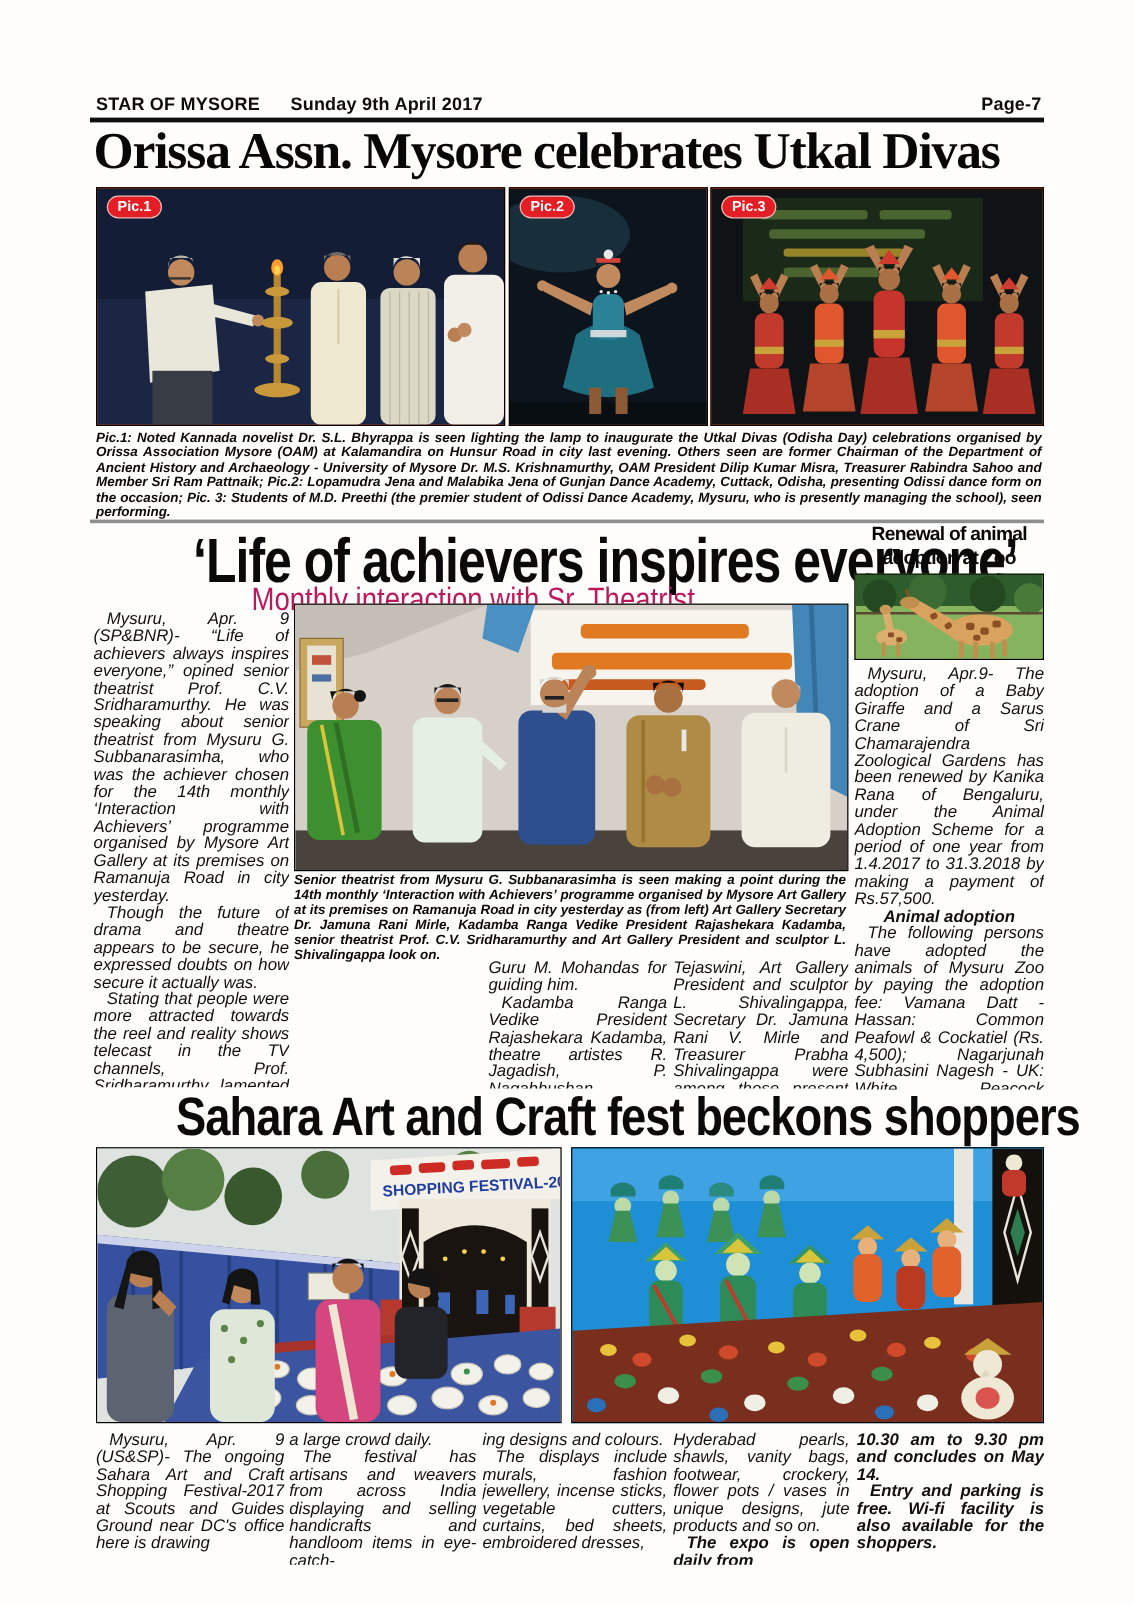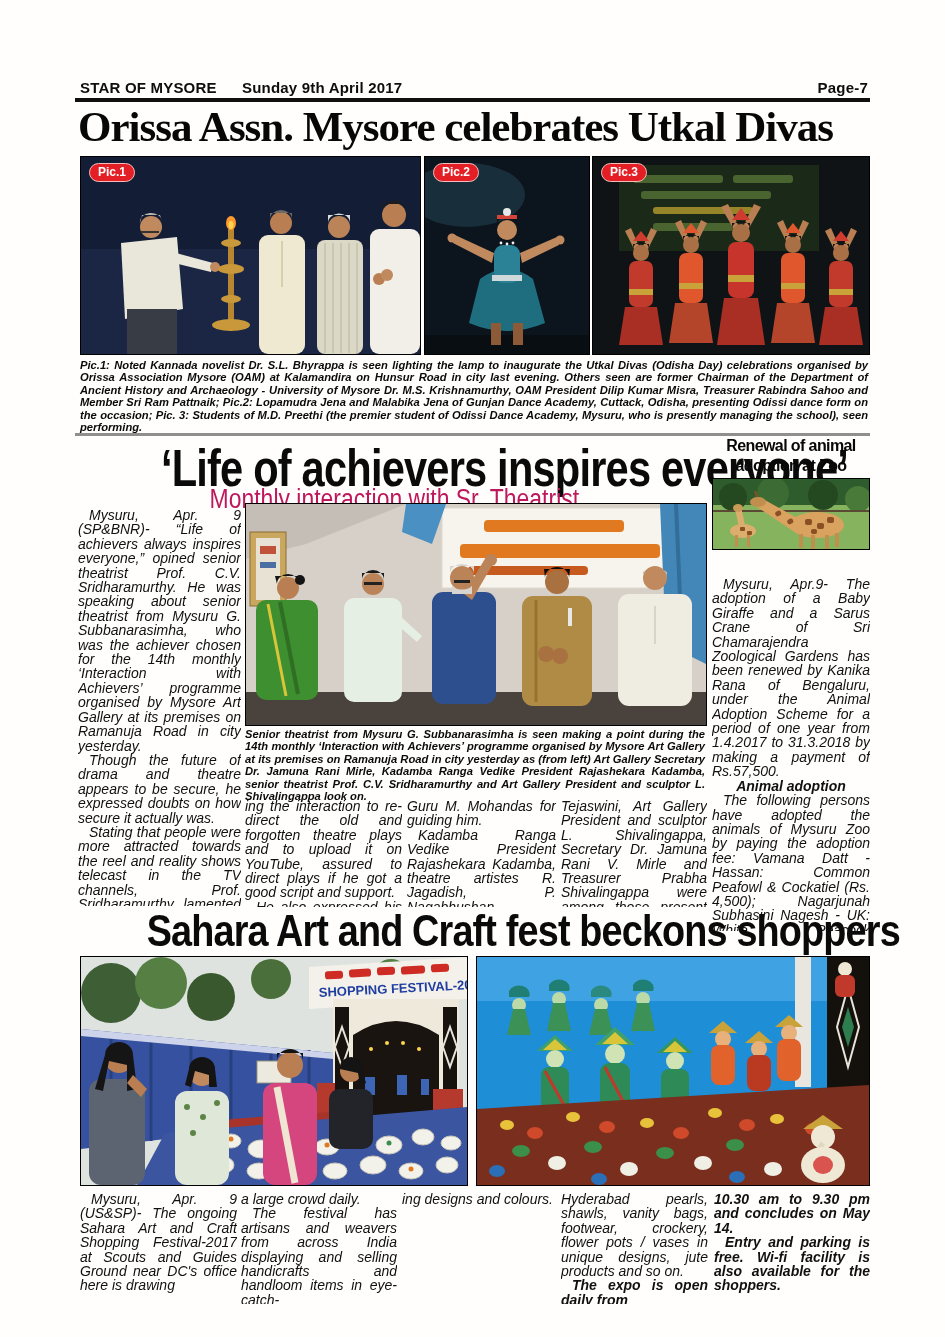--- a/index.html
+++ b/index.html
@@ -279,24 +279,20 @@
         <circle cx="409" cy="74" r="12" fill="#c08a5e"></circle>
         <path d="M397,74 a12,11 0 0 1 4,-9 l-4,3 z" fill="#bdbdbd"></path>
         <path d="M417,66 a12,11 0 0 1 4,8 l0,-6 z" fill="#bdbdbd"></path>
         <line x1="409" y1="102" x2="409" y2="140" stroke="#d8d4c6" stroke-width="2"></line>
       </g>
     </svg>
   </div>
 
   <div class="abs capt" style="left:245px;top:728px;width:460px;">Senior theatrist from Mysuru G. Subbanarasimha is seen making a point during the 14th monthly ‘Interaction with Achievers’ programme organised by Mysore Art Gallery at its premises on Ramanuja Road in city yesterday as (from left)  Art Gallery Secretary Dr. Jamuna Rani Mirle, Kadamba Ranga Vedike President Rajashekara Kadamba, senior theatrist Prof. C.V. Sridharamurthy and Art Gallery President and sculptor L. Shivalingappa look on.</div>
 
-  <div class="abs col" style="left:245px;top:799px;width:157px;height:108px;">
-    <p>ing the interaction to re-direct the old and forgotten theatre plays and to upload it on YouTube, assured to direct plays if he got a good script and support.</p>
-    <p class="ind">He also expressed his gratitude towards his first</p>
-  </div>
   <div class="abs col" style="left:407px;top:799px;width:149px;height:108px;">
     <p>Guru M. Mohandas for guiding him.</p>
     <p class="ind">Kadamba Ranga Vedike President Rajashekara Kadamba, theatre artistes R. Jagadish, P. Nagabhushan, Nagarathna, D. Nagendra Kumar and</p>
   </div>
   <div class="abs col" style="left:561px;top:799px;width:146px;height:108px;">
     <p>Tejaswini, Art Gallery President and sculptor L. Shivalingappa, Secretary Dr. Jamuna Rani V. Mirle and Treasurer Prabha Shivalingappa were among those present during the interaction.</p>
   </div>
 
   <div class="abs zoo-h" style="left:712px;top:436px;width:158px;">Renewal of animal adoption at Zoo</div>
 
@@ -333,21 +329,21 @@
         <polygon points="26,48 22,30 28,28 32,46" fill="#dcae6e"></polygon>
         <ellipse cx="25" cy="29" rx="5" ry="4" fill="#c99a58"></ellipse>
         <rect x="22" y="56" width="3" height="12" fill="#c08f4e"></rect>
           <rect x="34" y="56" width="3" height="12" fill="#c08f4e"></rect>
         <rect x="27" y="48" width="5" height="4" rx="1" fill="#8a4f22"></rect>
           <rect x="34" y="52" width="5" height="4" rx="1" fill="#8a4f22"></rect>
       </g>
     </svg>
   </div>
 
-  <div class="abs col" style="left:712px;top:554px;width:158px;height:354px;margin-top:23px;">
+  <div class="abs col" style="left:712px;top:554px;width:158px;height:354px;">
     <p class="ind">Mysuru, Apr.9- The adoption of a Baby Giraffe and a Sarus Crane of Sri Chamarajendra Zoological Gardens has been renewed  by Kanika Rana of Bengaluru, under the Animal Adoption Scheme for a period of one year from 1.4.2017 to 31.3.2018 by making a payment of Rs.57,500.</p>
     <p class="subhead-c bold">Animal adoption</p>
     <p class="ind">The following persons have adopted the animals of Mysuru Zoo by paying the adoption fee: Vamana Datt - Hassan: Common Peafowl &amp; Cockatiel (Rs. 4,500); Nagarjunah Subhasini Nagesh - UK: White Peacock (Rs.3,500); Maheshwaran Calavai - Bengaluru: Ring Tailed Lemur (Rs.5,000); Raghavendra P.Nandaragi - Gadag): Love Bird (Rs.1,000); Santram B. Nimbalkar- Bengaluru: Indian Cobra (Rs.2,000), according to press release from the Zoo Director.</p>
   </div>
 
   <div class="abs h-sans" style="left:75px;top:905px;width:795px;font-size:45px;letter-spacing:-1px;">
     <span class="condense" style="transform:scaleX(0.84);">Sahara Art and Craft fest beckons shoppers</span>
   </div>
 
   <div class="abs photo" style="left:80px;top:956px;width:386px;height:228px;background:#dfe3df;">
@@ -595,20 +591,21 @@
 
   <div class="abs col" style="left:80px;top:1192px;width:157px;height:112px;">
     <p class="ind">Mysuru, Apr. 9 (US&amp;SP)- The ongoing Sahara Art and Craft Shopping Festival-2017 at Scouts and Guides Ground near DC's office here is drawing</p>
   </div>
   <div class="abs col" style="left:241px;top:1192px;width:156px;height:112px;">
     <p>a large crowd daily.</p>
     <p class="ind">The festival has artisans and weavers from across India displaying and selling handicrafts and handloom items in eye-catch-</p>
   </div>
   <div class="abs col" style="left:402px;top:1192px;width:154px;height:112px;">
     <p>ing designs and colours.</p>
+    <p class="ind">The displays include murals, fashion jewellery, incense sticks, vegetable cutters, curtains, bed sheets, embroidered dresses,</p>
   </div>
   <div class="abs col" style="left:561px;top:1192px;width:147px;height:112px;">
     <p>Hyderabad pearls, shawls, vanity bags, footwear, crockery, flower pots / vases in unique designs, jute products and so on.</p>
     <p class="ind bold">The expo is open daily from</p>
   </div>
   <div class="abs col" style="left:714px;top:1192px;width:156px;height:112px;">
     <p class="bold">10.30 am to 9.30 pm and concludes on May 14.</p>
     <p class="ind bold">Entry and parking is free. Wi-fi facility is also available for the shoppers.</p>
   </div>
 

